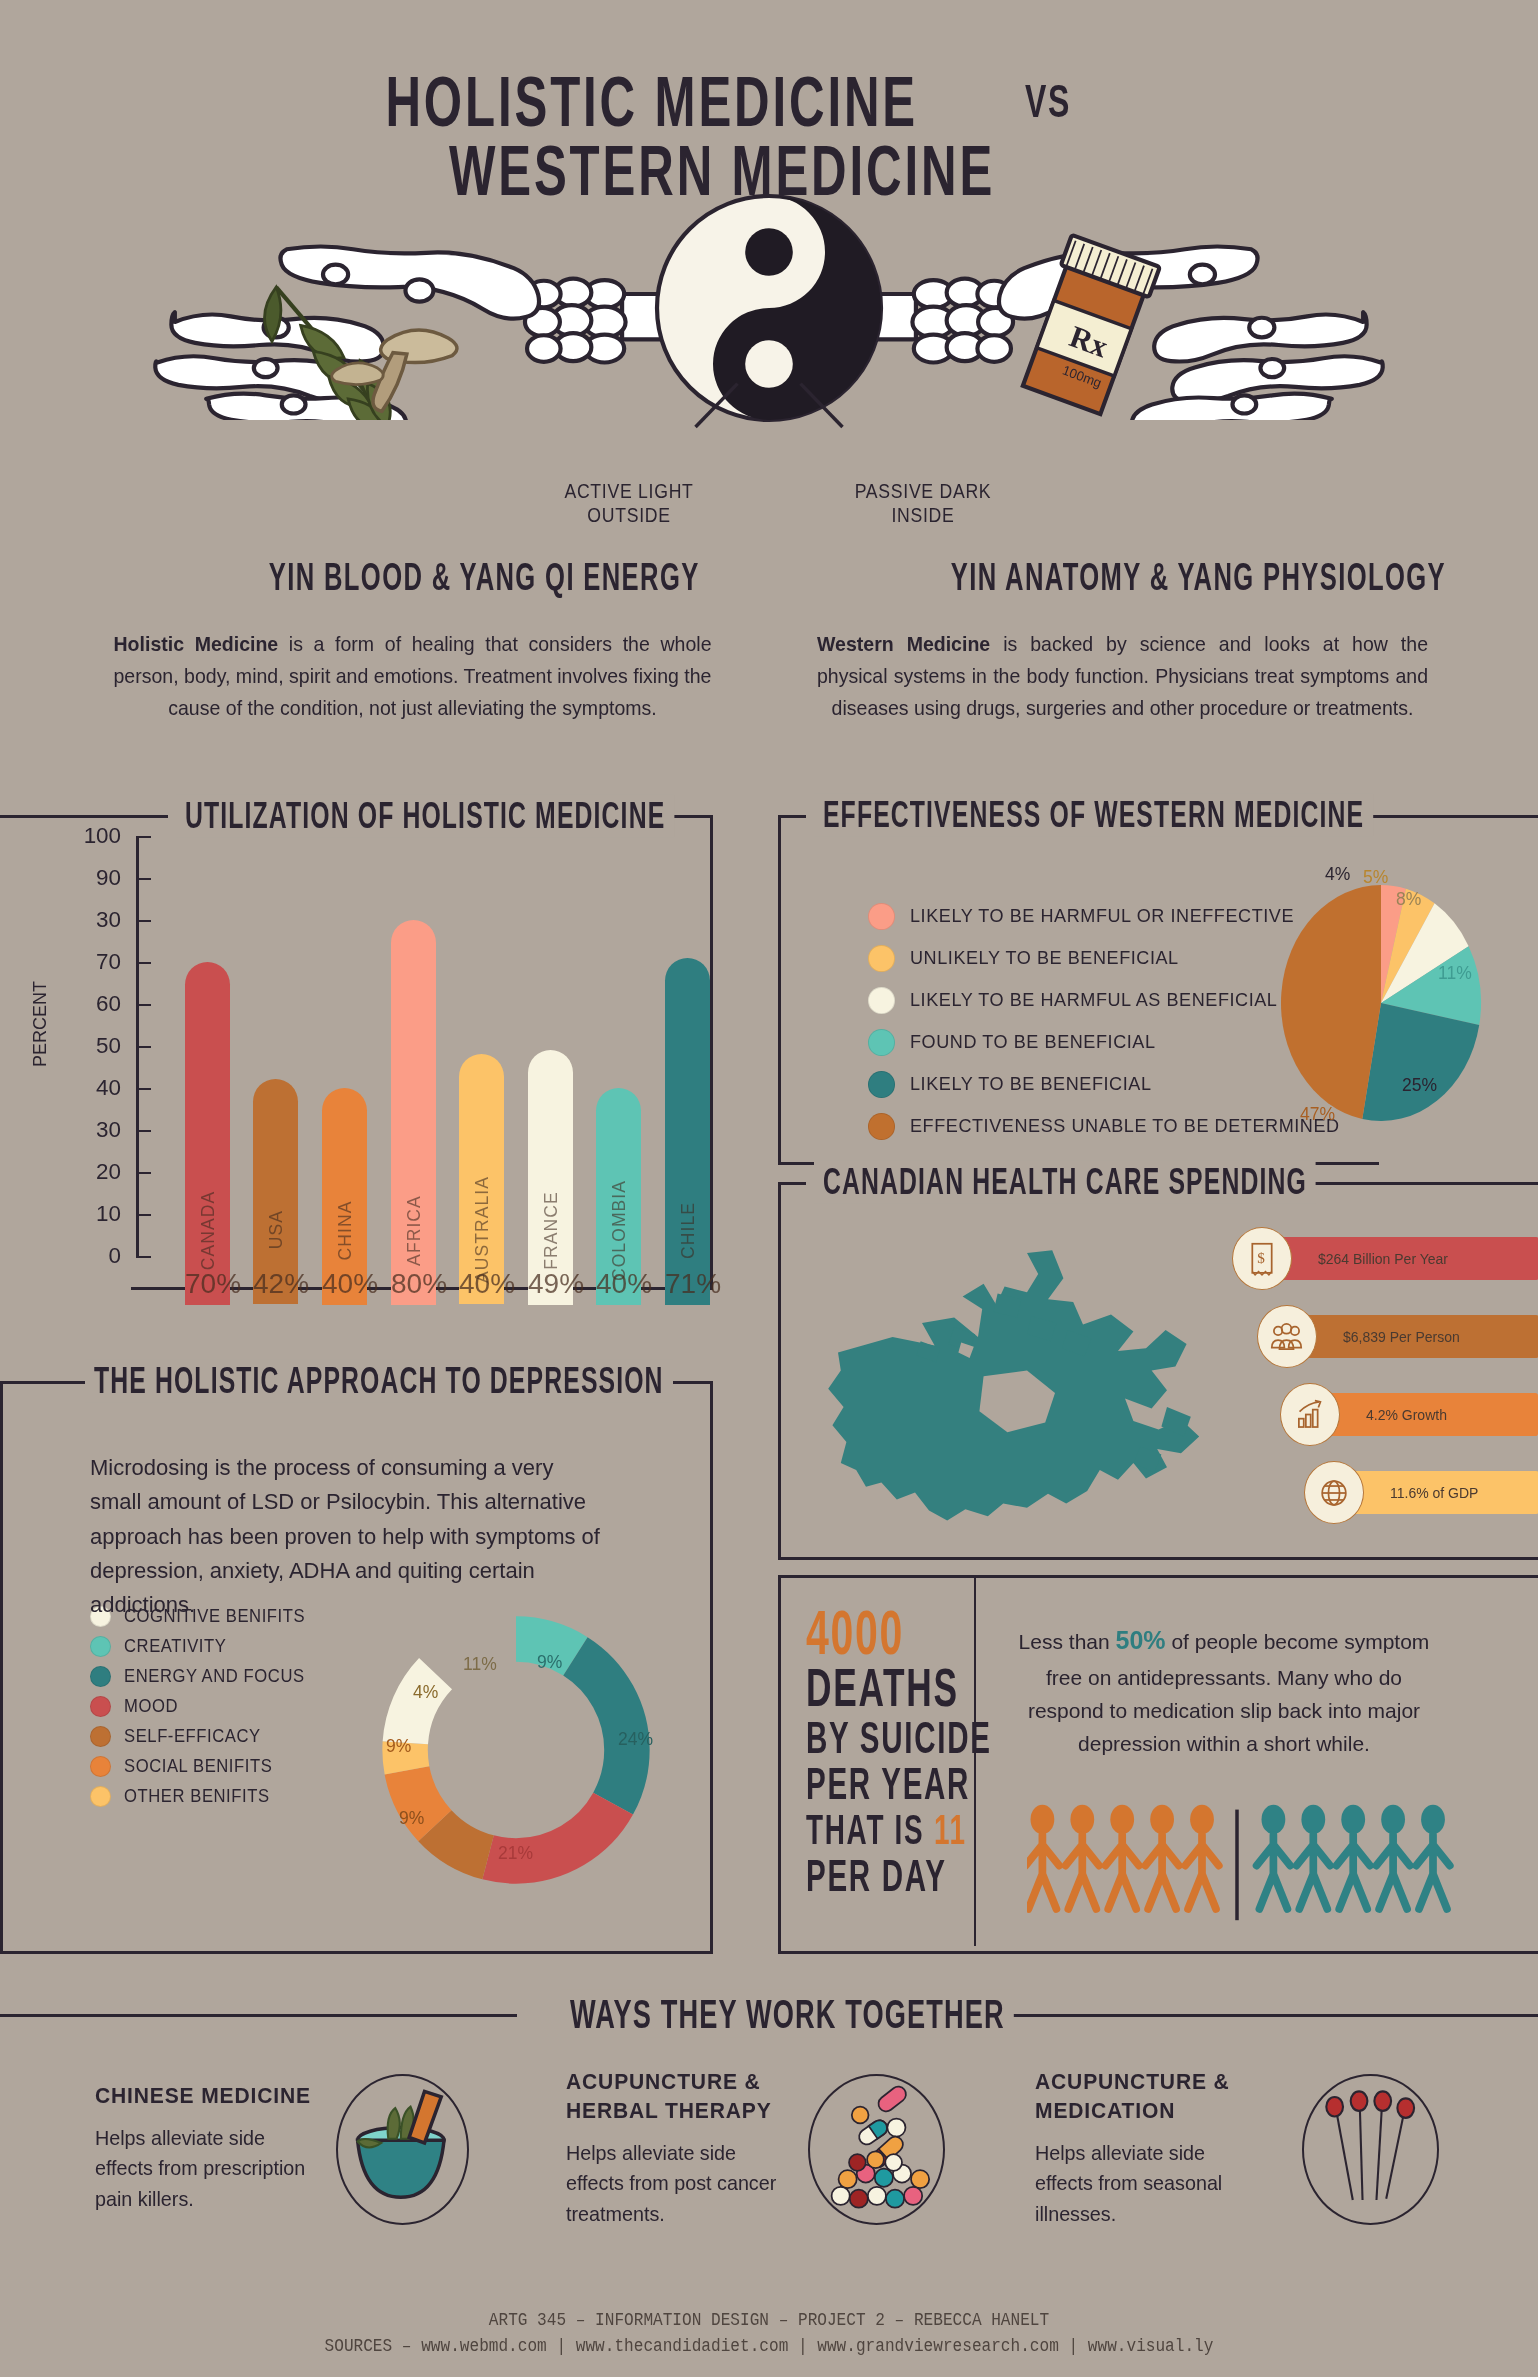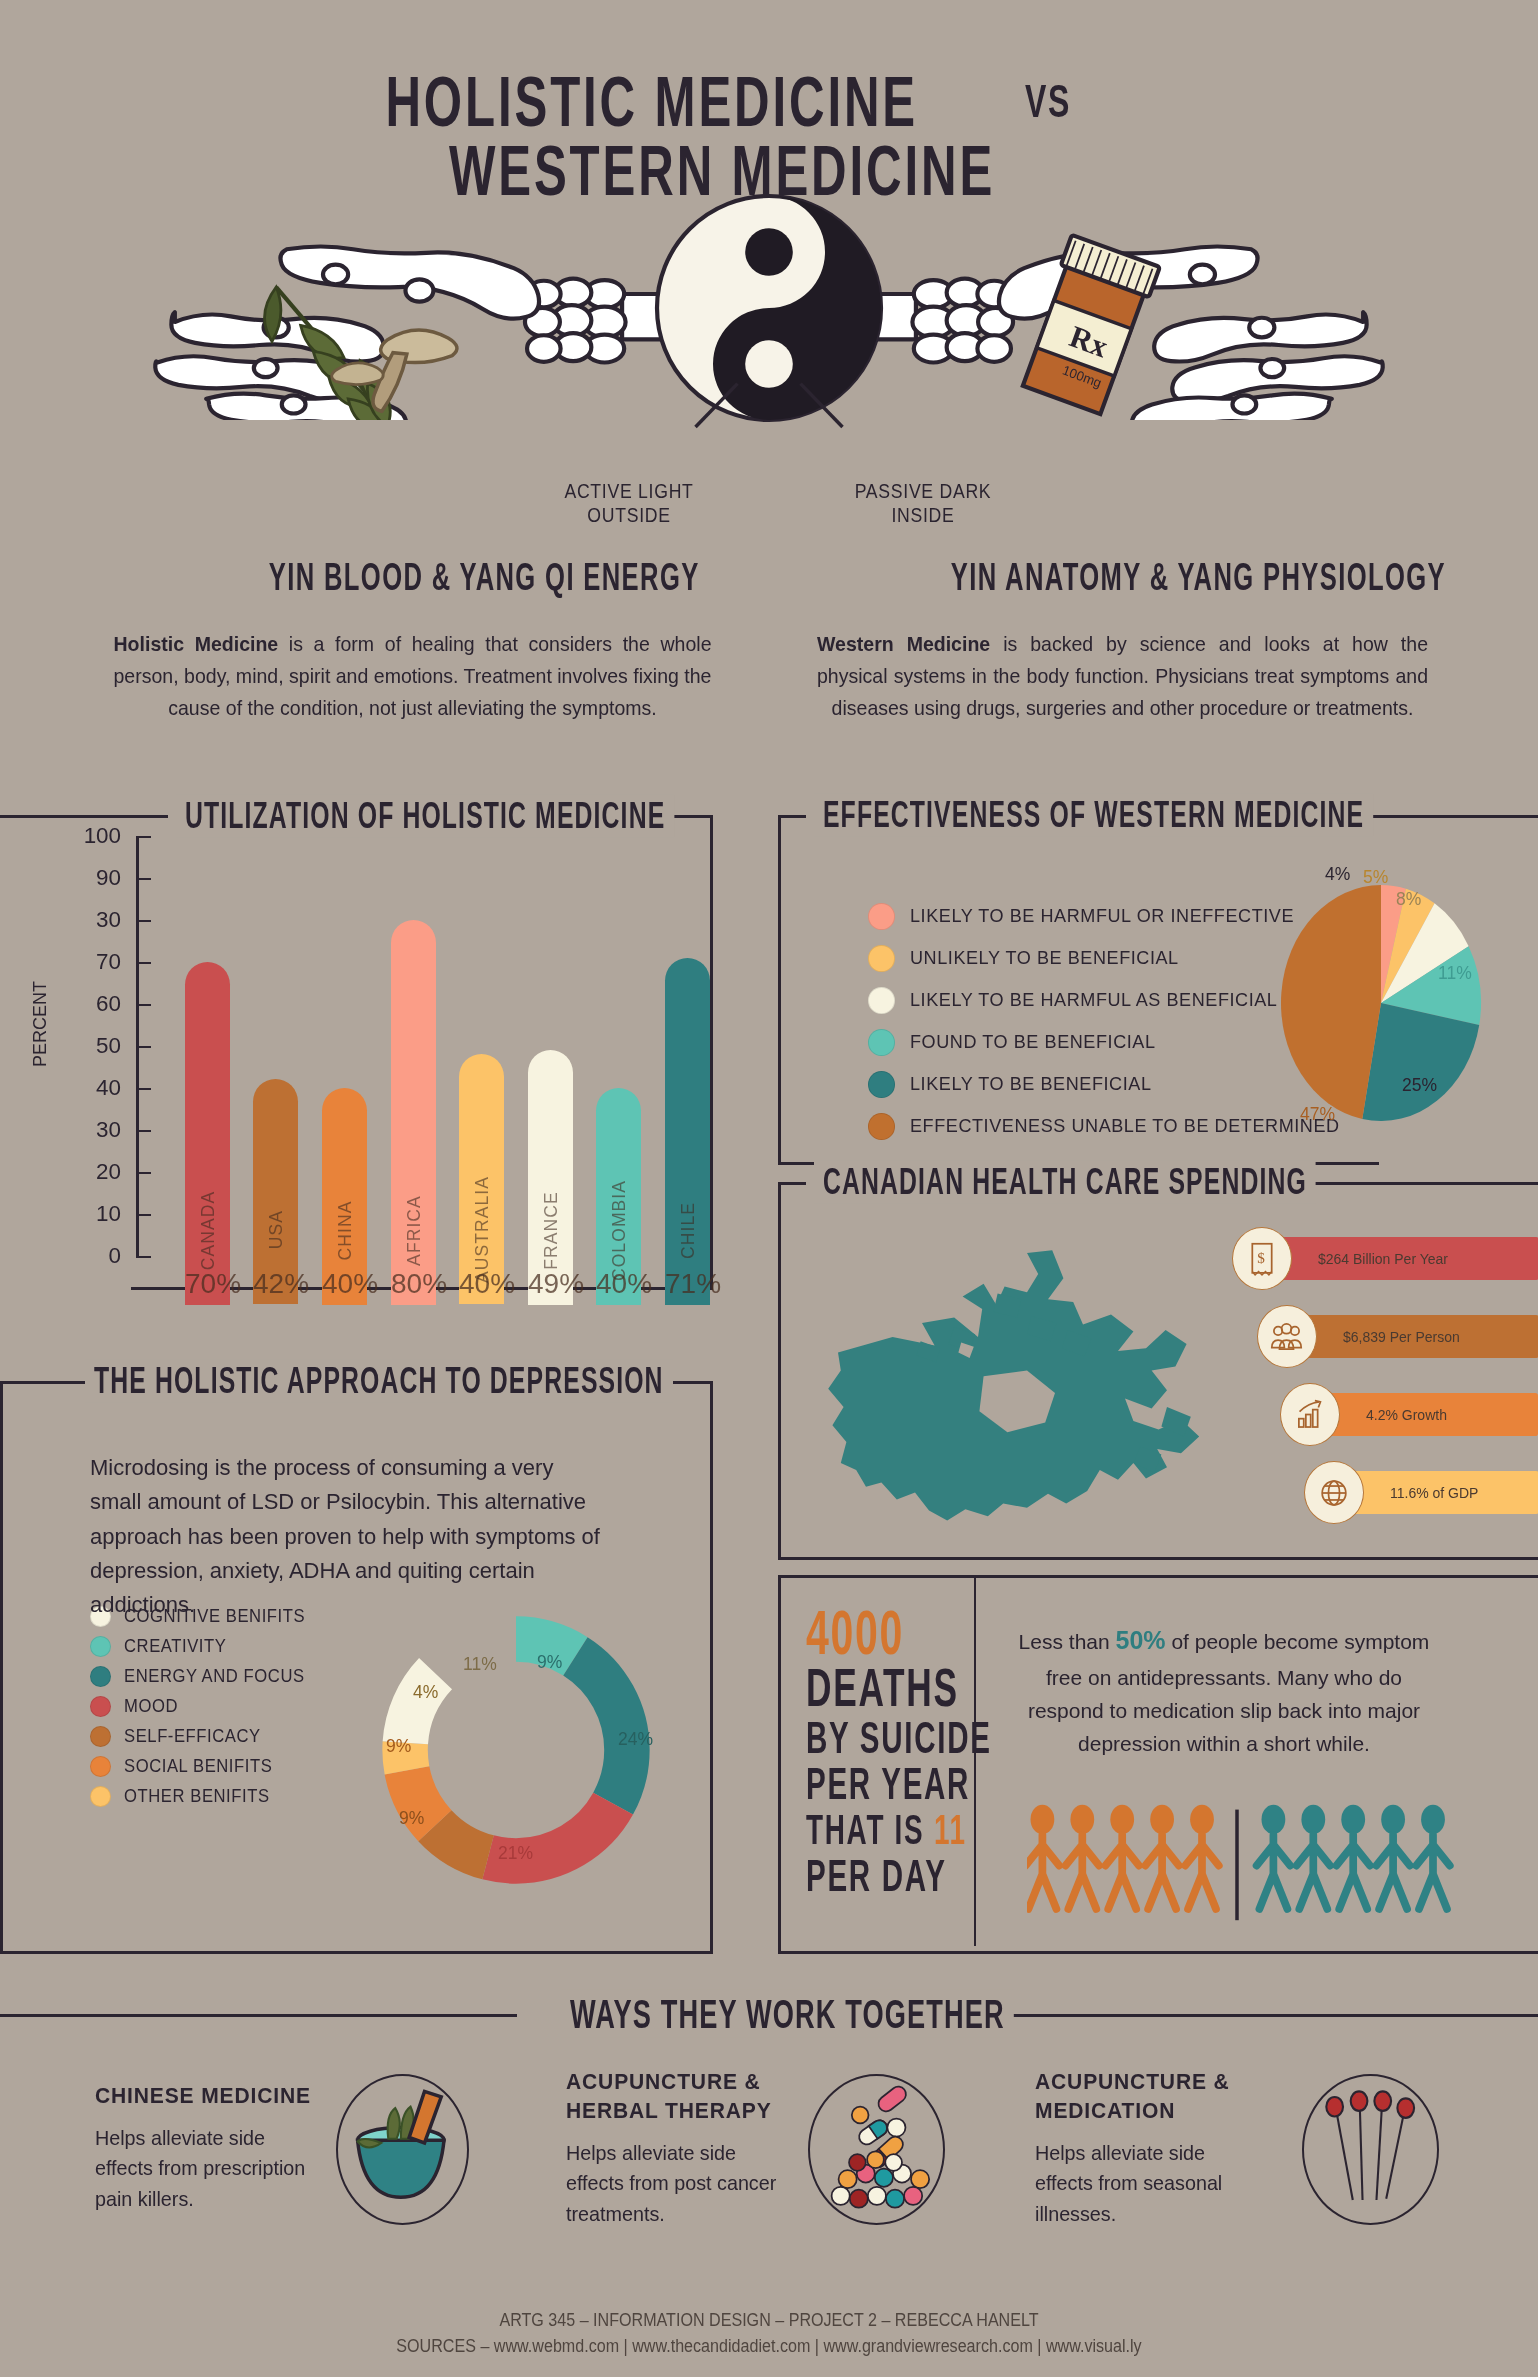--- a/index.html
+++ b/index.html
@@ -228,21 +228,21 @@
   }
 
   
   #footer {
     position: absolute;
     left: 0; bottom: 18px; width: 1538px;
     text-align: center;
     font-size: 17.5px;
     color: #4f453f;
     line-height: 1.5;
-    font-family: Liberation Sans, sans-serif;
+    font-family: Liberation Mono, monospace;
   }
   #footer div { transform: scaleX(0.92); }
 </style>
 </head>
 <body>
 
 <div class="page">
 
   <div class="abs" id="main-title">
     <span class="t">HOLISTIC MEDICINE</span>

